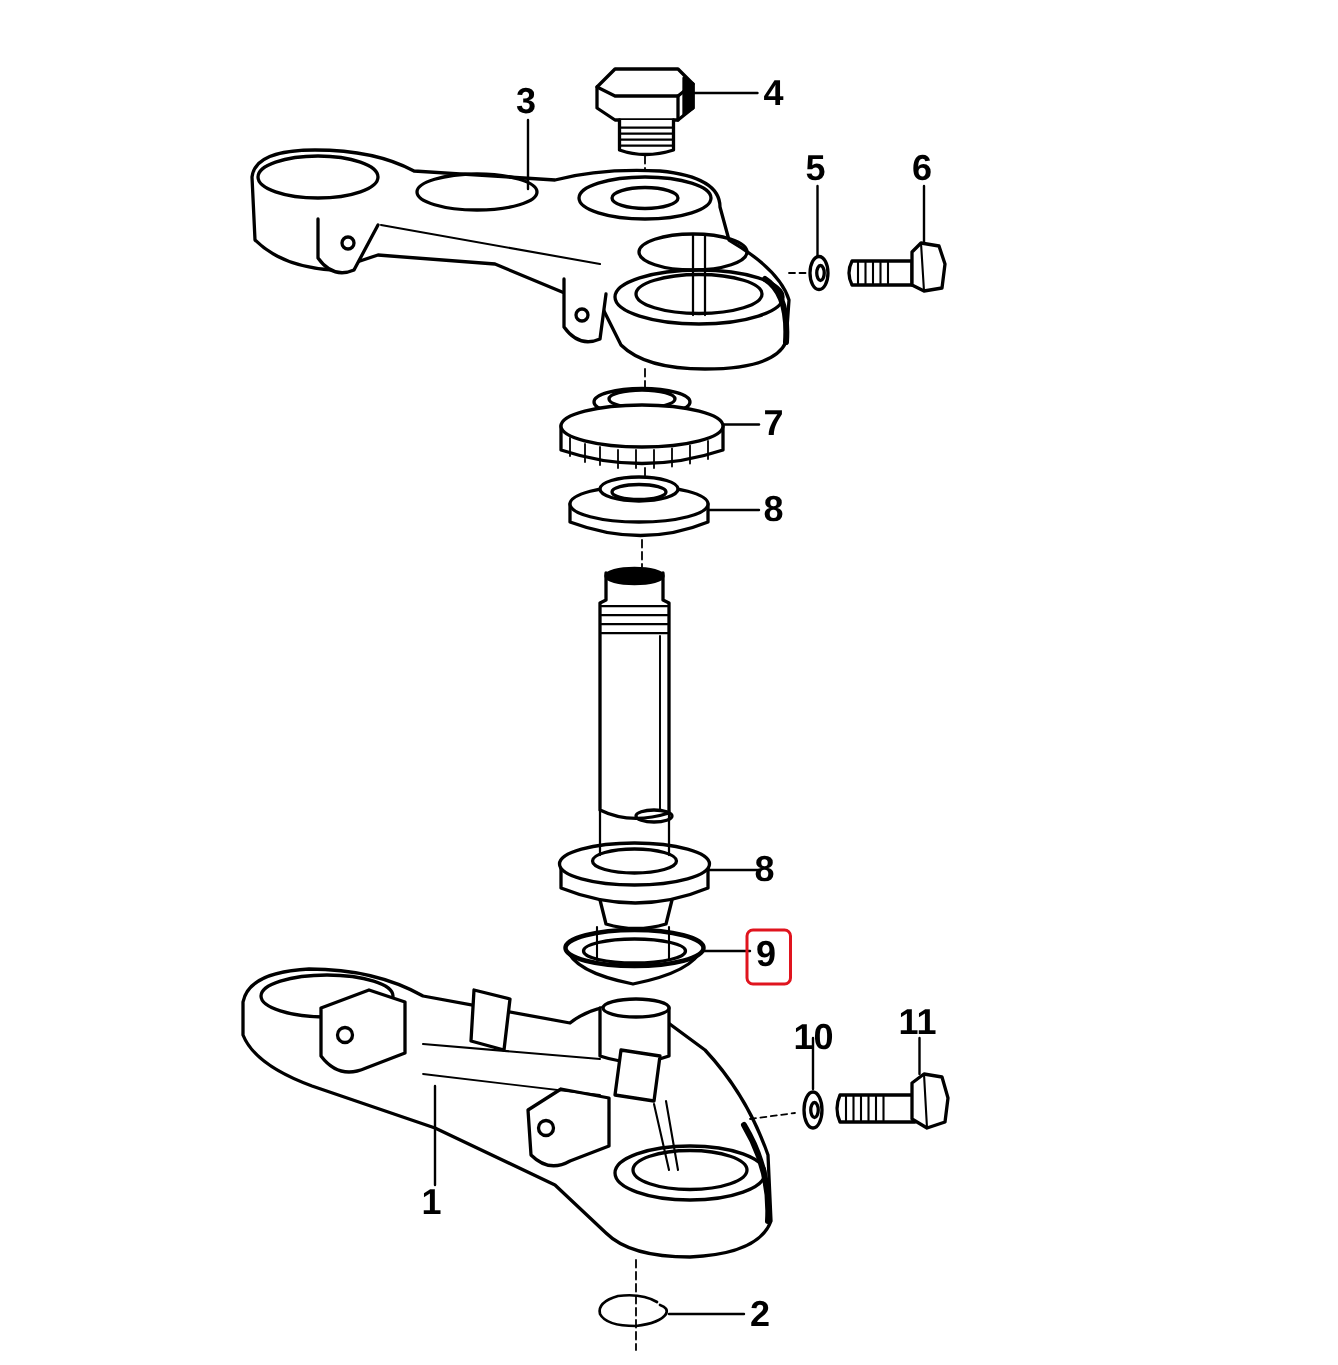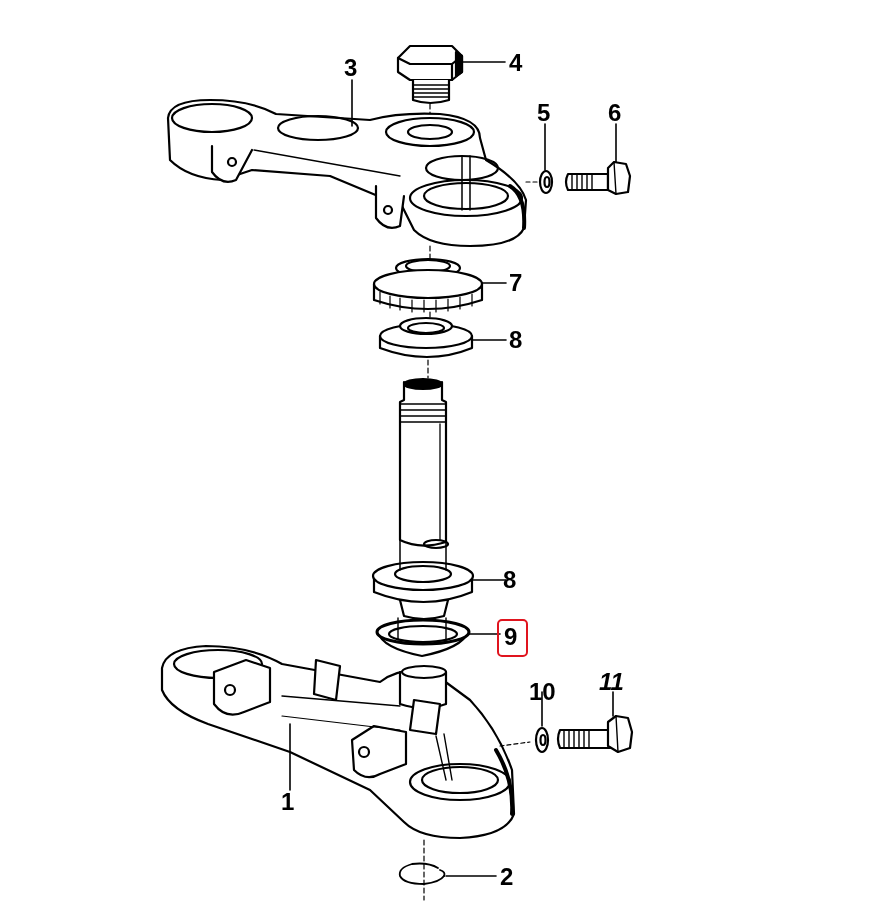--- a/index.html
+++ b/index.html
@@ -172,13 +172,13 @@
 <div class="callout" style="left:344px; top:56px;">3</div>
 <div class="callout" style="left:509px; top:51px;">4</div>
 <div class="callout" style="left:537px; top:101px;">5</div>
 <div class="callout" style="left:608px; top:101px;">6</div>
 <div class="callout" style="left:509px; top:271px;">7</div>
 <div class="callout" style="left:509px; top:328px;">8</div>
 <div class="callout" style="left:503px; top:568px;">8</div>
 <div class="highlight" style="left:497px; top:619px; width:31px; height:38px;"></div>
 <div class="callout" style="left:504px; top:625px;">9</div>
 <div class="callout" style="left:529px; top:642px;margin-top:38px;">10</div>
-<div class="callout" style="left:599px; top:670px;font-style:italic;">11</div>
+<div class="callout" style="left:599px; top:670px;">11</div>
 
 </body></html>

